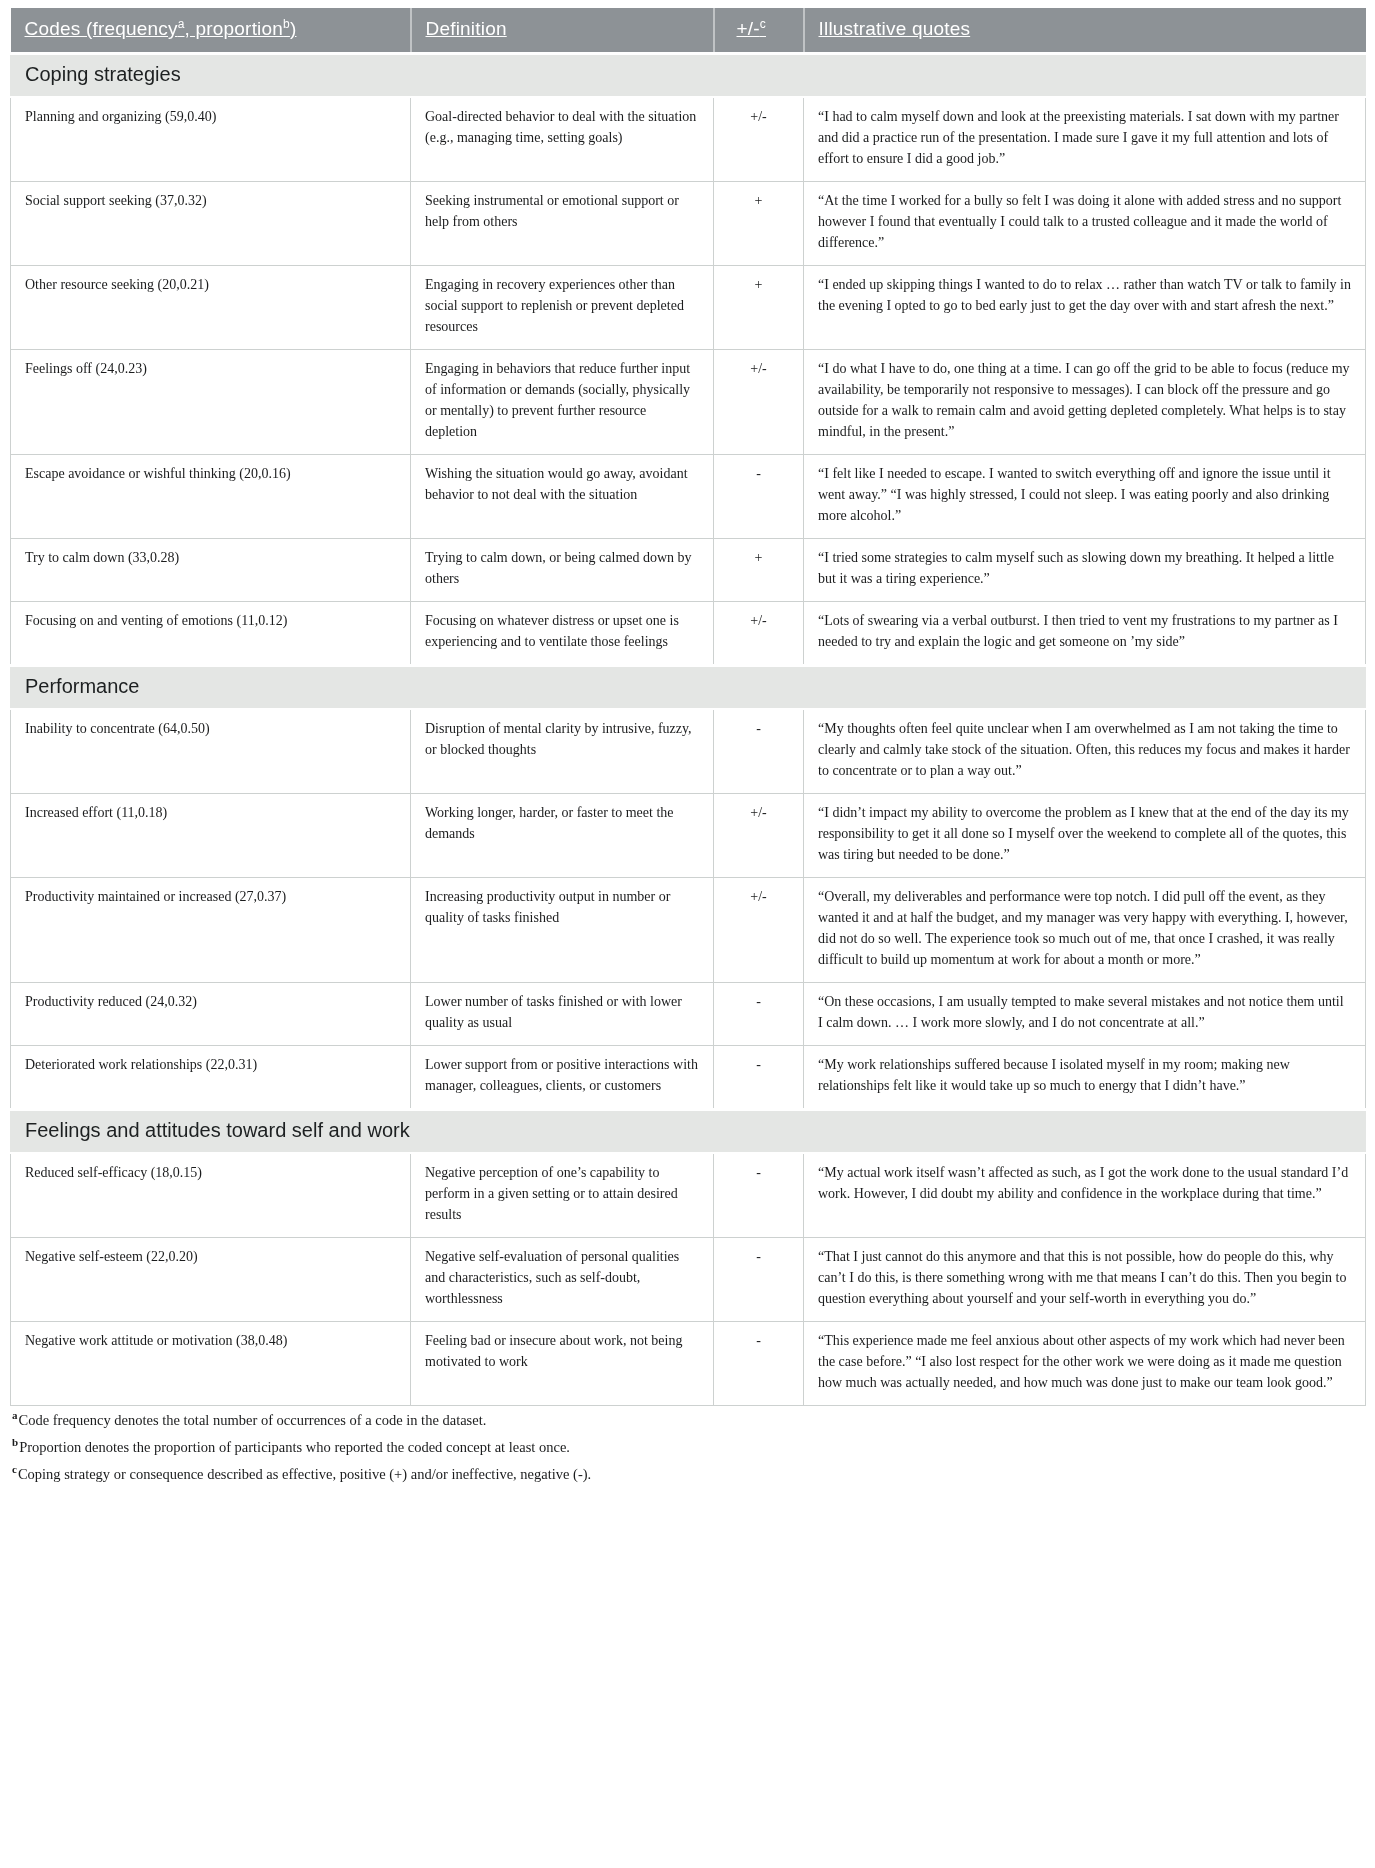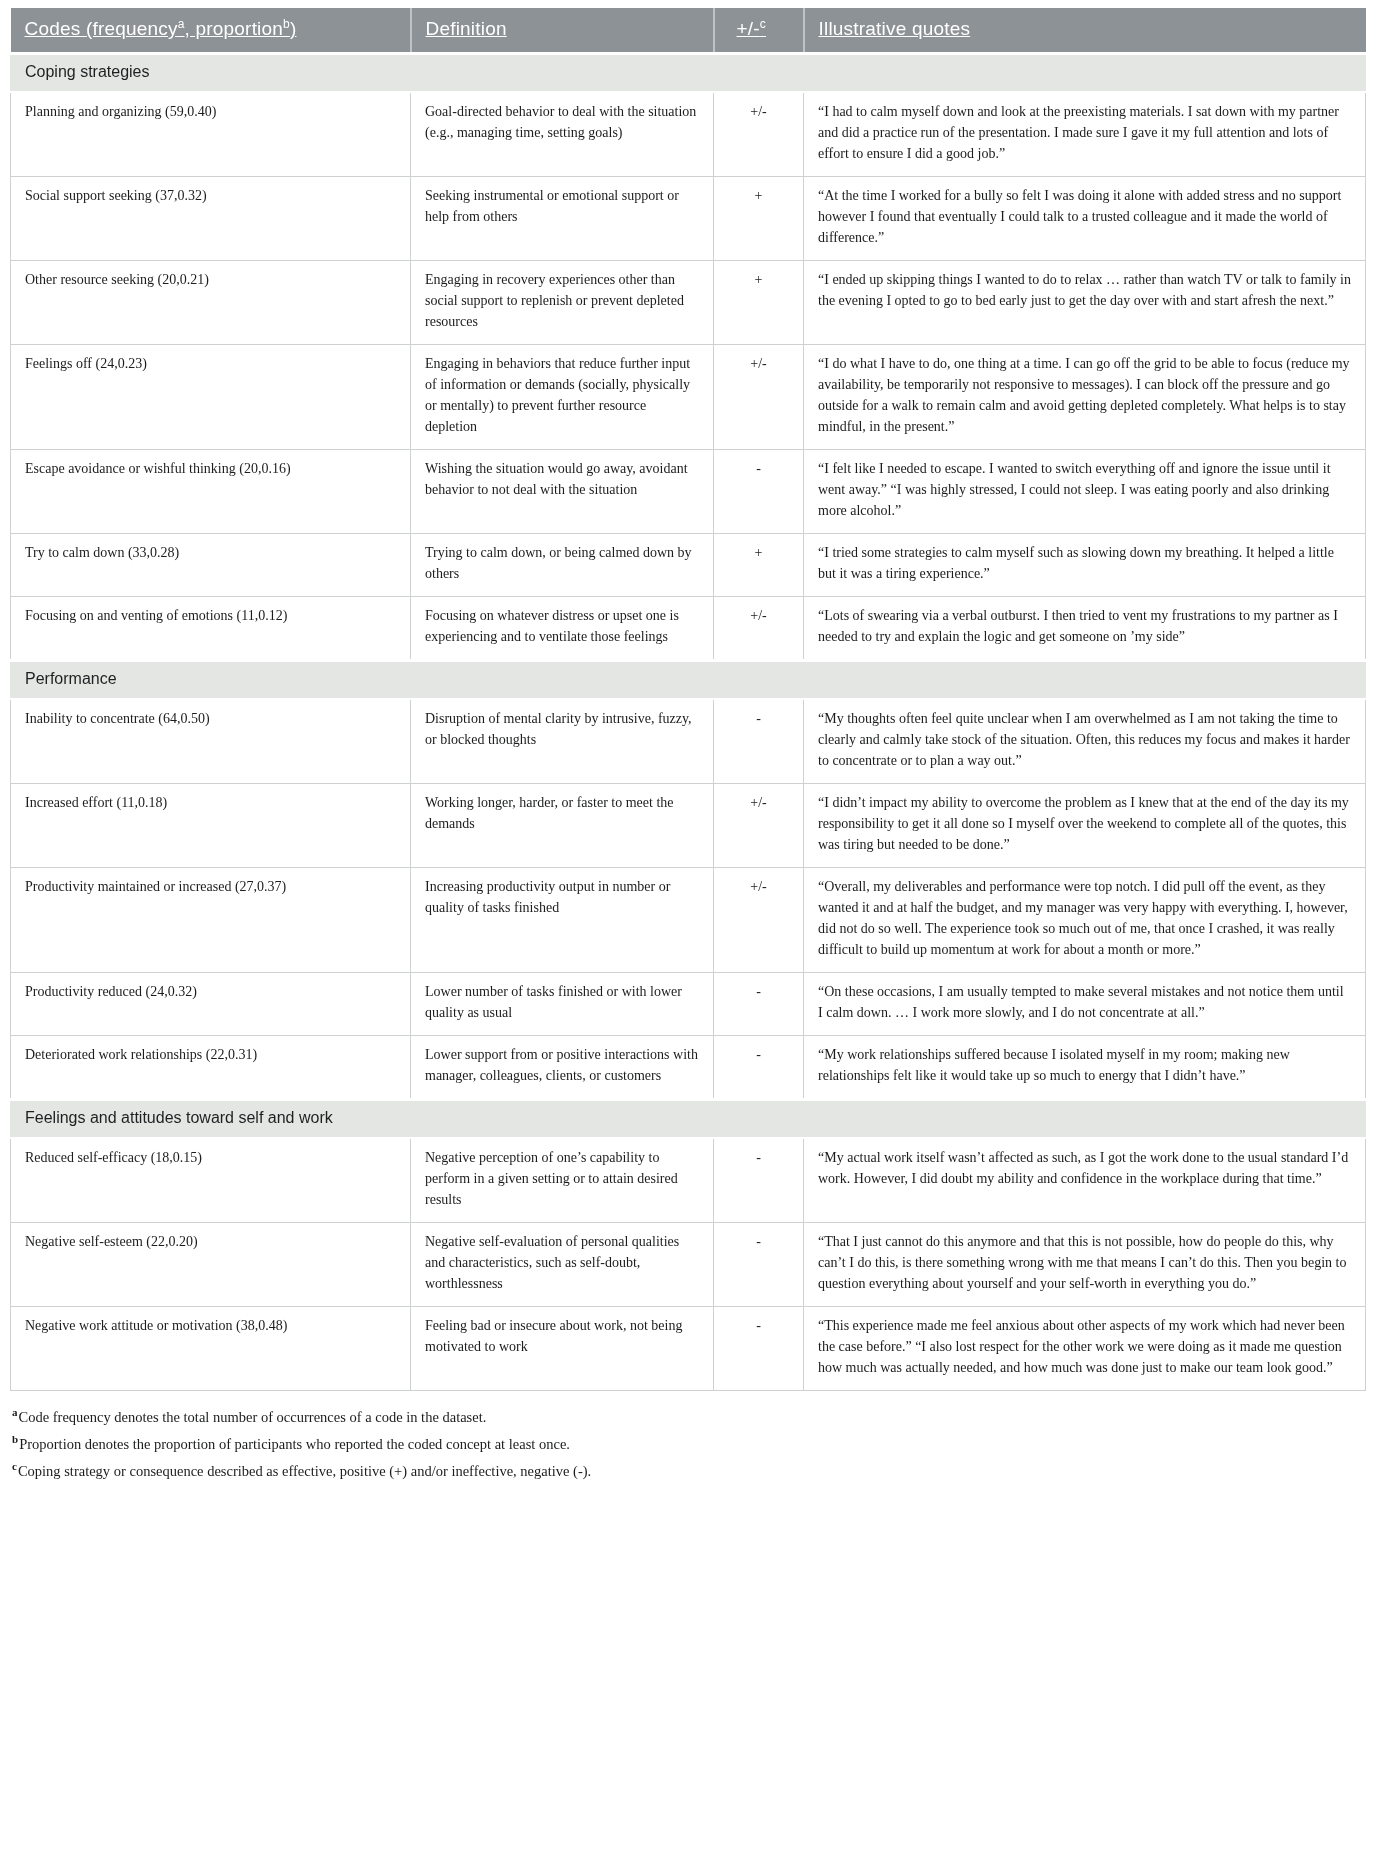--- a/index.html
+++ b/index.html
@@ -46,21 +46,21 @@
   }
   thead th sup {
     font-size: 12px;
     line-height: 0;
   }
   th.valence-col-header { padding-left: 22px; }
 
   tr.section-row td {
     background: var(--section-bg);
     font-family: "Liberation Sans", sans-serif;
-    font-size: 16px;
+    font-size: 20px;
     color: #1d2021;
     padding: 8px 14px 10px 14px;
     border-top: 3px solid #fff;
     border-bottom: 2px solid #fff;
     border-left: 1px solid var(--section-bg);
     border-right: 1px solid var(--section-bg);
   }
 
   tr.body-row td {
     border: 1px solid var(--border);
@@ -71,21 +71,20 @@
     background: #fff;
   }
   td.code-cell { padding-left: 16px; }
   td.val-cell {
     text-align: center;
     font-size: 17px;
   }
   td.quote-cell { padding-right: 18px; margin-top: 8px; }
 
   .footnotes {
-    margin-top: 12px;
     padding-left: 2px;
     font-size: 14.5px;
     line-height: 1.72;
   }
   .footnote .fn-sup {
     font-weight: bold;
     font-size: 11px;
     margin-right: 1px;
   }
 </style>

